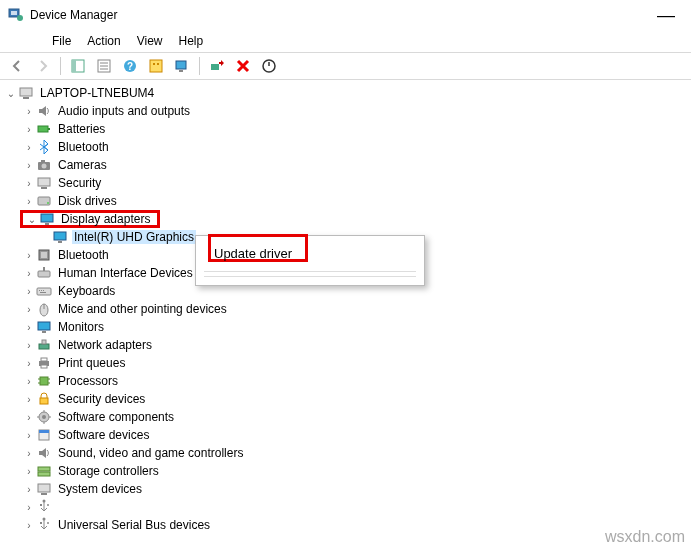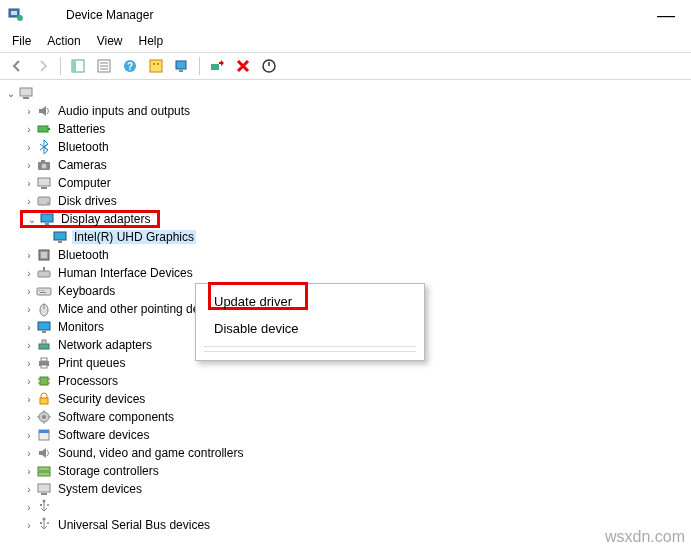--- a/index.html
+++ b/index.html
@@ -1,21 +1,21 @@
 <!DOCTYPE html>
 <html><head>
   <meta charset="utf-8">
   <style>
     * { box-sizing: border-box; font-family: "Segoe UI", Tahoma, sans-serif; }
     body { margin: 0; width: 691px; height: 550px; background: #fff; font-size: 12px; overflow: hidden; position: relative; }
-    .titlebar { display: flex; align-items: center; height: 30px; padding: 0 8px; gap: 36px; }
+    .titlebar { display: flex; align-items: center; height: 30px; padding: 0 8px; }
     .titlebar .icon { width: 16px; height: 16px; margin-right: 6px; }
     .titlebar .title { font-size: 12px; flex: 1; }
     .titlebar .min { font-size: 18px; color: #000; padding: 0 8px; }
-    .menubar { display: flex; gap: 4px; padding: 2px 6px; }
+    .menubar { display: flex; gap: 4px; padding: 2px 6px; margin-left: 40px; }
     .menubar span { padding: 2px 6px; cursor: default; }
     .toolbar { display: flex; align-items: center; gap: 4px; padding: 3px 6px; border-top: 1px solid #d9d9d9; border-bottom: 1px solid #d9d9d9; height: 28px; }
     .tbtn { width: 22px; height: 22px; display: flex; align-items: center; justify-content: center; border: 1px solid transparent; }
     .tsep { width: 1px; height: 18px; background: #ccc; margin: 0 2px; }
     .tree { padding: 4px 0 4px 4px; position: relative; }
     .row { display: flex; align-items: center; height: 18px; white-space: nowrap; }
     .row.lvl0 { padding-left: 0; }
     .row.lvl1 { padding-left: 18px; }
     .row.lvl2 { padding-left: 48px; }
     .tw { width: 14px; text-align: center; color: #666; cursor: default; font-size: 10px; }
@@ -121,20 +121,21 @@
 
 <div class="tree">
   <div class="row lvl0">
     <span class="tw">⌄</span>
     <span class="ic">
         <svg viewBox="0 0 16 16">
           <rect x="2" y="3" width="12" height="8" fill="#ddd" stroke="#888"></rect>
           <rect x="5" y="12" width="6" height="2" fill="#888"></rect>
         </svg>
       </span>
+    <span class="lbl">LAPTOP-LTNEBUM4</span>
   </div>
 
   <div class="row lvl1">
       <span class="tw">›</span>
       <span class="ic">
         <svg viewBox="0 0 16 16">
           <path d="M3 6h3l4-3v10l-4-3H3z" fill="#888"></path>
           <path d="M11 5a4 4 0 010 6" stroke="#888" fill="none"></path>
         </svg>
       </span>
@@ -175,21 +176,21 @@
     </div>
 
   <div class="row lvl1">
       <span class="tw">›</span>
       <span class="ic">
         <svg viewBox="0 0 16 16">
           <rect x="2" y="3" width="12" height="8" fill="#ddd" stroke="#888"></rect>
           <rect x="5" y="12" width="6" height="2" fill="#888"></rect>
         </svg>
       </span>
-      <span class="lbl">Computer</span>
+      <span class="lbl">Security</span>
     </div>
 
   <div class="row lvl1">
       <span class="tw">›</span>
       <span class="ic">
         <svg viewBox="0 0 16 16">
           <rect x="2" y="4" width="12" height="8" fill="#ccc" stroke="#888" rx="1"></rect>
           <circle cx="12" cy="10" r="1" fill="#5c5"></circle>
         </svg>
       </span>
@@ -397,22 +398,21 @@
         <svg viewBox="0 0 16 16">
           <path d="M8 2v10M8 12l-3-3M8 12l3-3" stroke="#888" fill="none"></path>
           <circle cx="8" cy="2" r="1.5" fill="#888"></circle>
           <rect x="4" y="5" width="2" height="2" fill="#888"></rect>
           <circle cx="12" cy="6" r="1" fill="#888"></circle>
         </svg>
       </span>
       <span class="lbl">Universal Serial Bus devices</span>
     </div>
 
-  <div class="ctxmenu" style="left:195px; top:155px;margin-top:48px;">
+  <div class="ctxmenu" style="left:195px; top:155px;">
     <div class="red-hl" style="left:12px; top:-2px; width:100px; height:28px;"></div>
     <div class="ctxitem hl">Update driver</div>
-    <div class="ctxitem">Disable device</div>
     <div class="ctxsep"></div>
     <div class="ctxsep"></div>
   </div>
 </div>
 
 <div class="watermark">wsxdn.com</div>
 
 </body></html>

